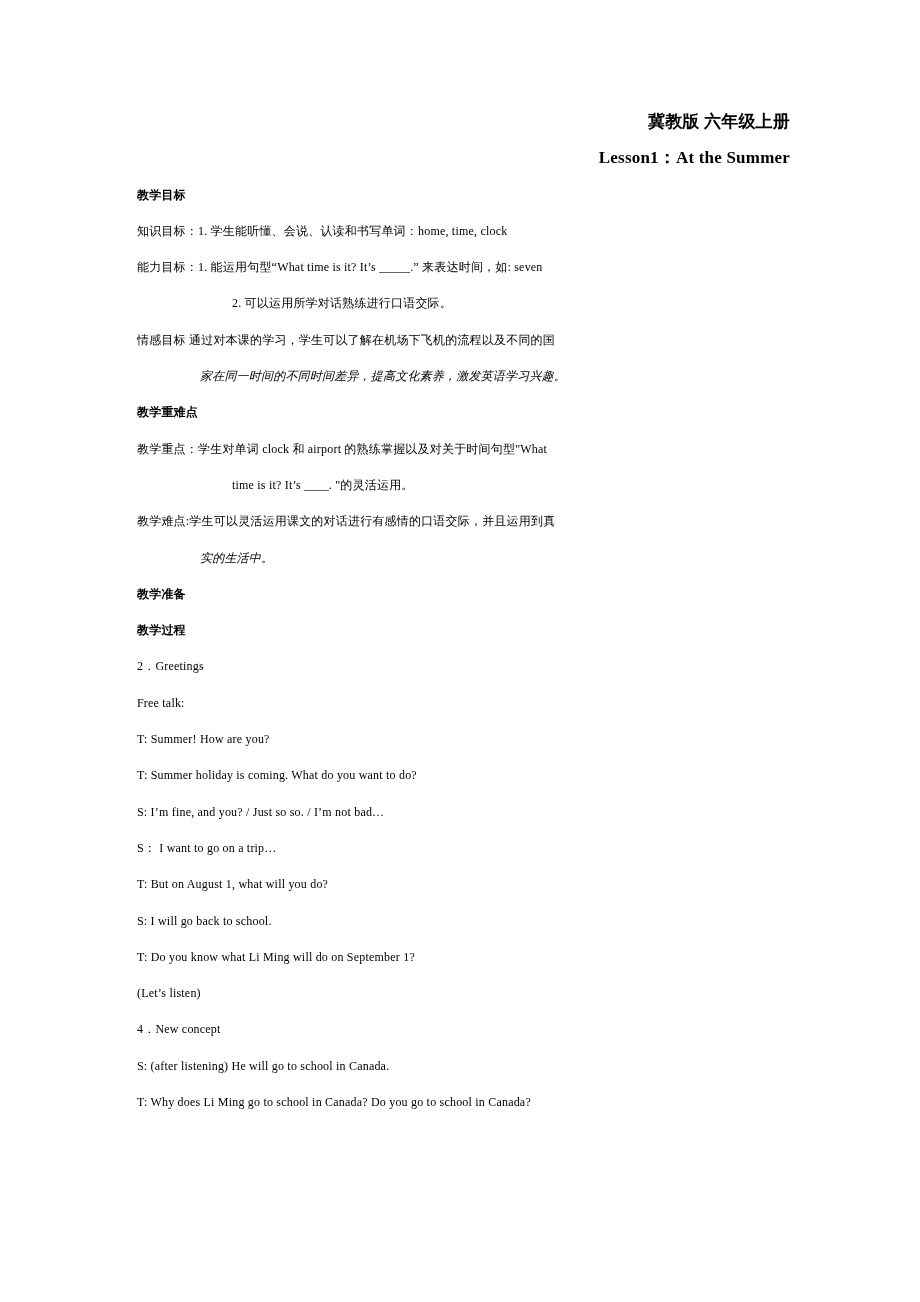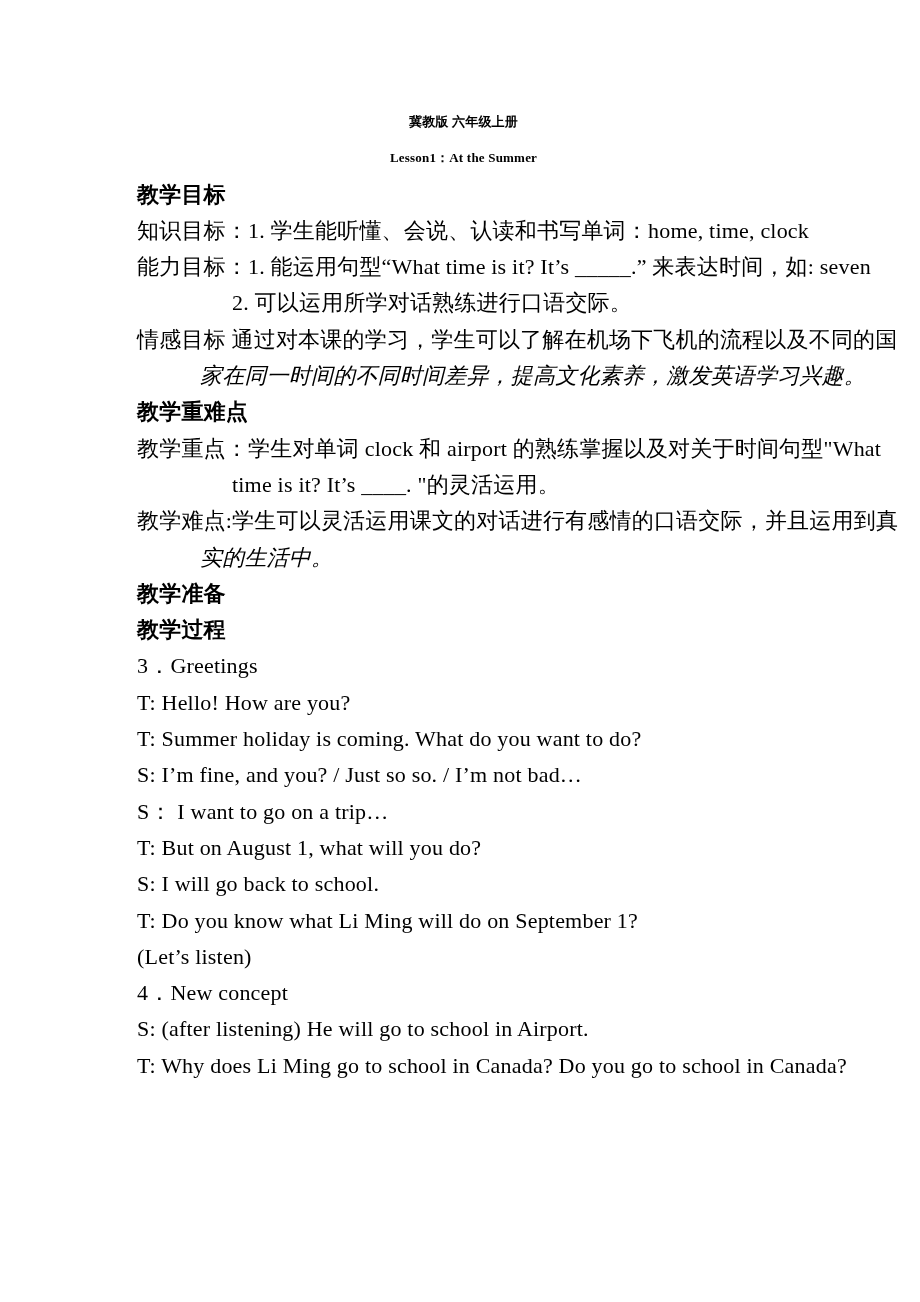--- a/index.html
+++ b/index.html
@@ -15,32 +15,33 @@
     color: #000000;
     font-family: "Liberation Serif", "DejaVu Serif", serif;
     overflow: hidden;
   }
   .content {
     padding: 104px 130px 0 137px;
   }
   .line {
     height: 36.3px;
     line-height: 36.3px;
-    font-size: 22px;
+    font-size: 12px;
     white-space: nowrap;
     letter-spacing: 0.2px;
   }
   .line.bold {
     font-weight: bold;
   }
   .line.center {
     text-align: center;
   }
   .line.title {
-    font-size: 13px;
+    font-size: 17px;
+    text-align: right;
   }
   .line.indent1 { padding-left: 63px; font-style: italic; }
   .line.indent2 { padding-left: 95px; }
 </style>
 </head>
 <body>
 
 <div class="page">
   <div class="content">
       <div class="line bold center title">冀教版 六年级上册</div>
@@ -51,26 +52,27 @@
       <div class="line indent2">2. 可以运用所学对话熟练进行口语交际。</div>
       <div class="line">情感目标 通过对本课的学习，学生可以了解在机场下飞机的流程以及不同的国</div>
       <div class="line indent1">家在同一时间的不同时间差异，提高文化素养，激发英语学习兴趣。</div>
       <div class="line bold">教学重难点</div>
       <div class="line">教学重点：学生对单词 clock 和 airport 的熟练掌握以及对关于时间句型"What</div>
       <div class="line indent2">time is it? It’s ____. "的灵活运用。</div>
       <div class="line">教学难点:学生可以灵活运用课文的对话进行有感情的口语交际，并且运用到真</div>
       <div class="line indent1">实的生活中。</div>
       <div class="line bold">教学准备</div>
       <div class="line bold">教学过程</div>
-      <div class="line">3．Greetings</div>
-      <div class="line">T: Hello! How are you?</div>
+      <div class="line">2．Greetings</div>
+      <div class="line">Free talk:</div>
+      <div class="line">T: Summer! How are you?</div>
       <div class="line">T: Summer holiday is coming. What do you want to do?</div>
       <div class="line">S: I’m fine, and you? / Just so so. / I’m not bad…</div>
       <div class="line">S：  I want to go on a trip…</div>
       <div class="line">T: But on August 1, what will you do?</div>
       <div class="line">S: I will go back to school.</div>
       <div class="line">T: Do you know what Li Ming will do on September 1?</div>
       <div class="line">(Let’s listen)</div>
       <div class="line">4．New concept</div>
-      <div class="line">S: (after listening) He will go to school in Airport.</div>
+      <div class="line">S: (after listening) He will go to school in Canada.</div>
       <div class="line">T: Why does Li Ming go to school in Canada? Do you go to school in Canada?</div>
     </div>
 </div>
 
 </body></html>

